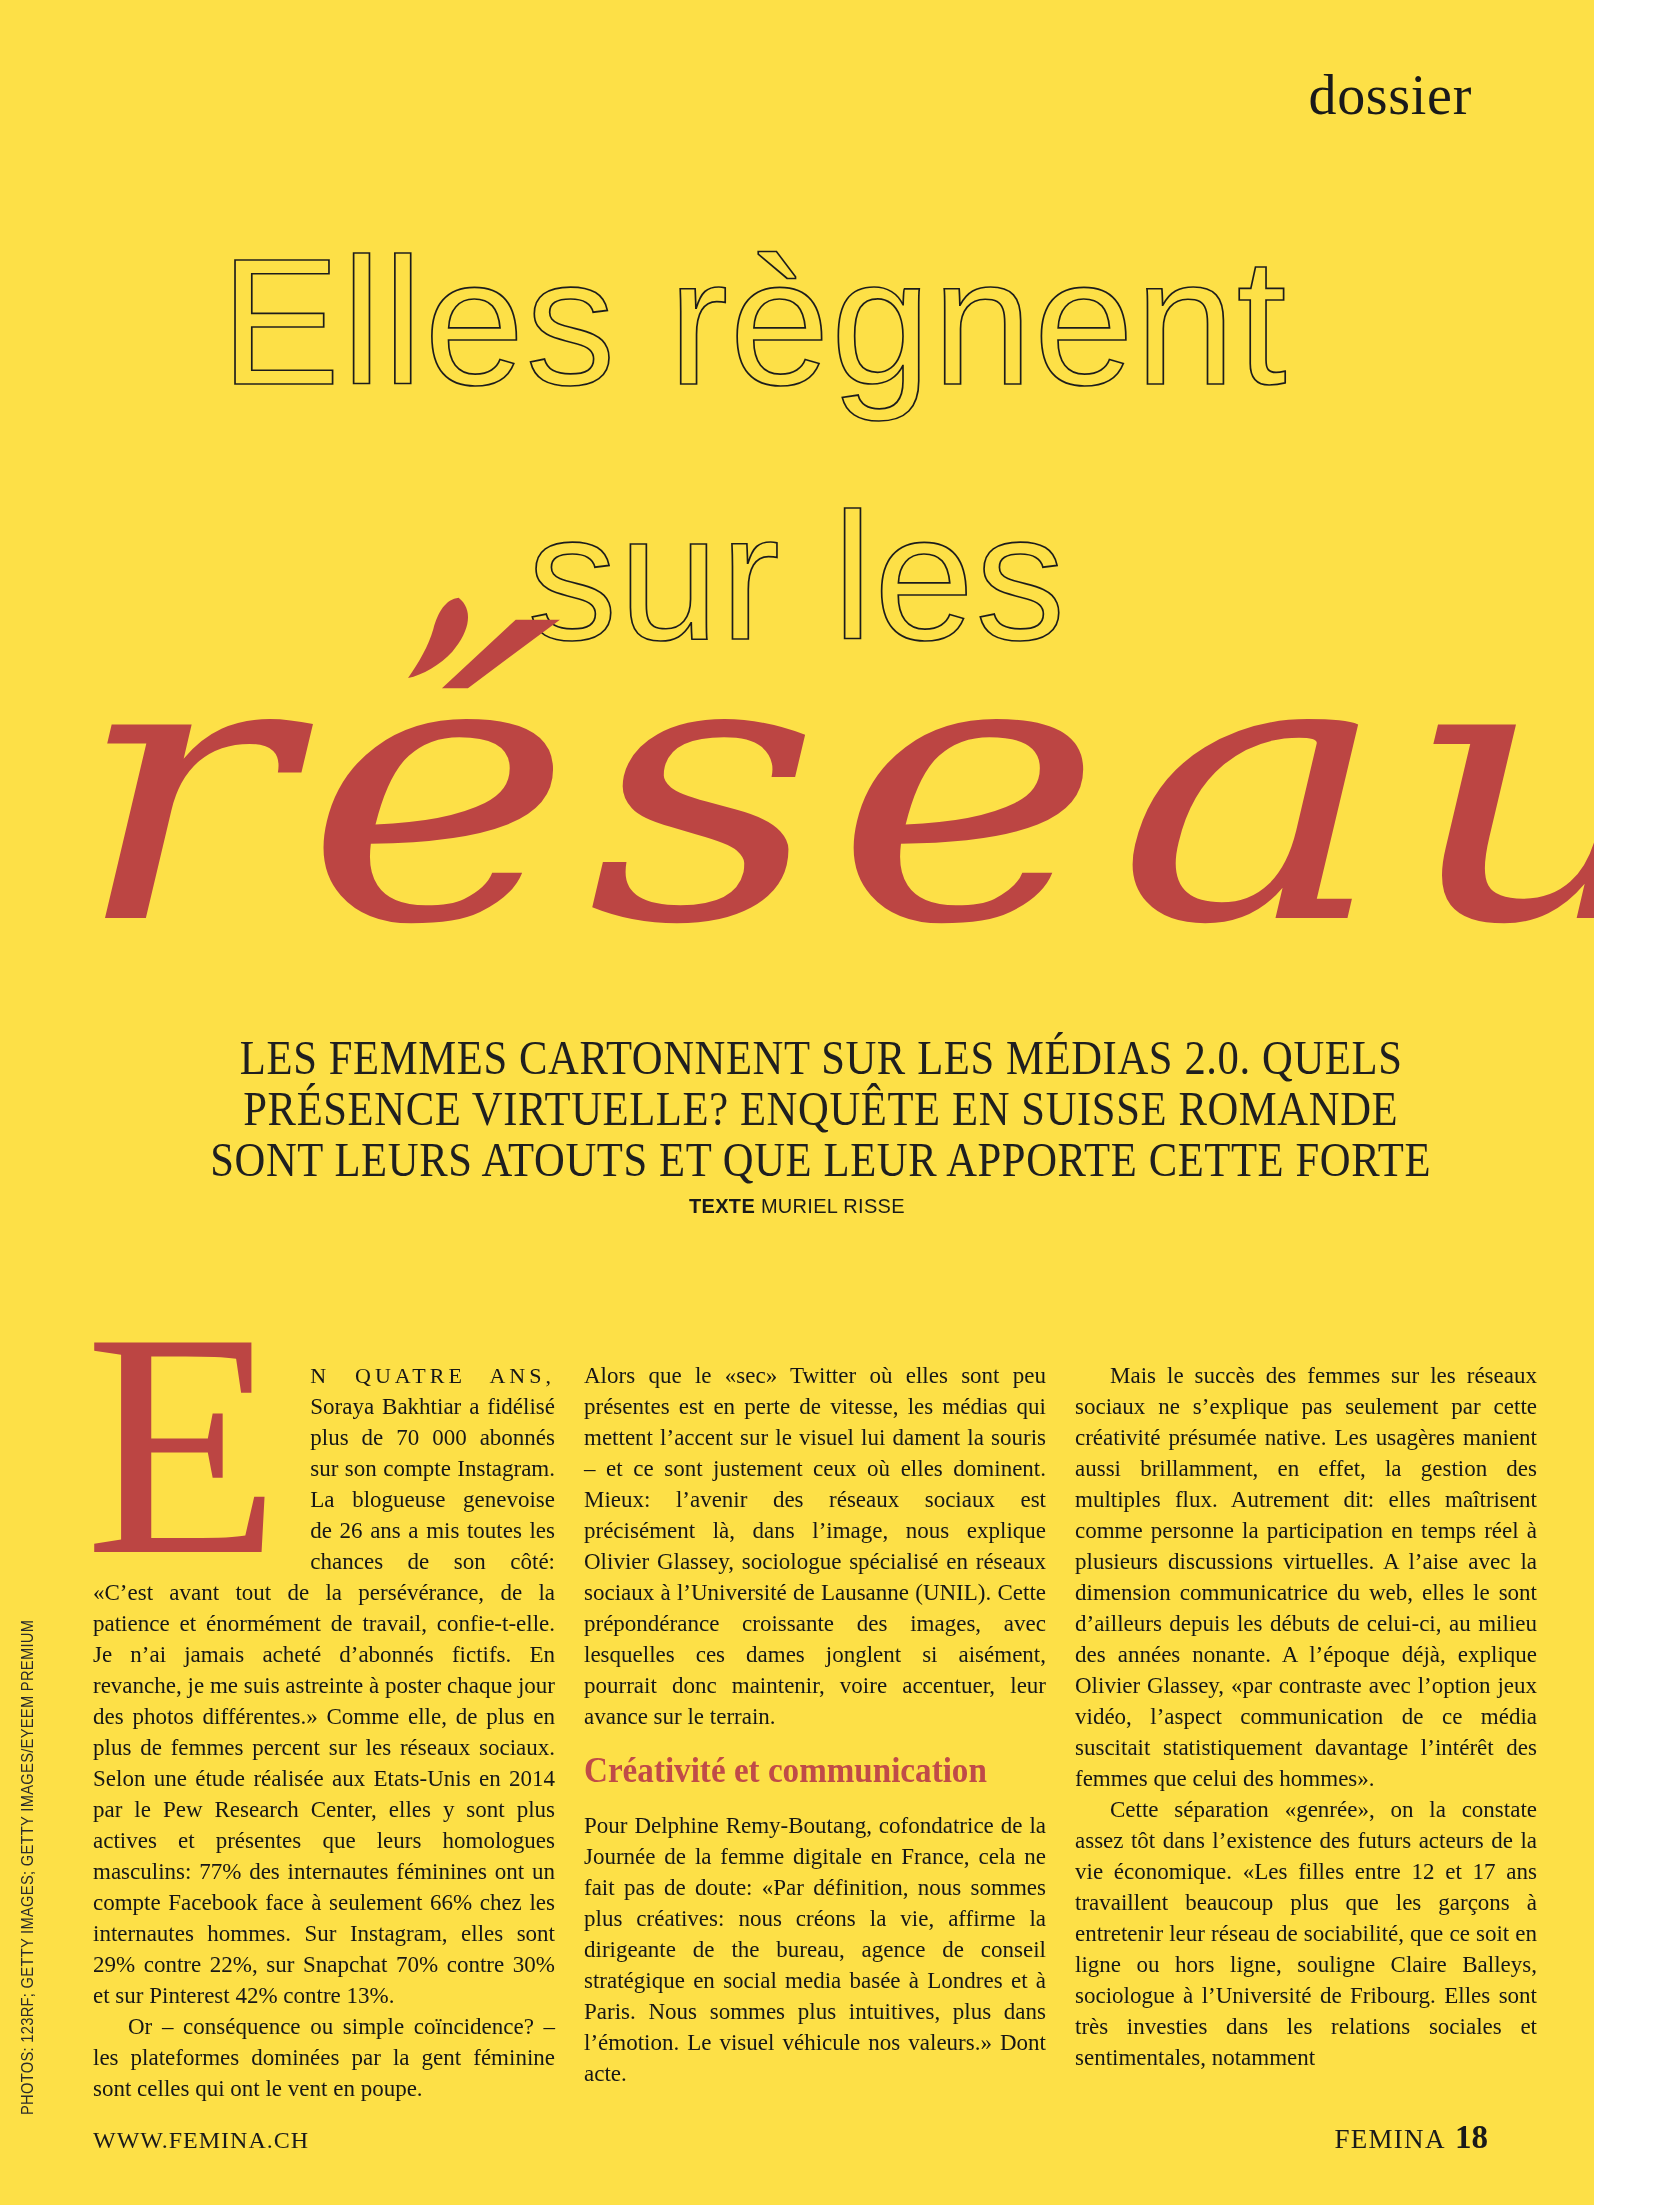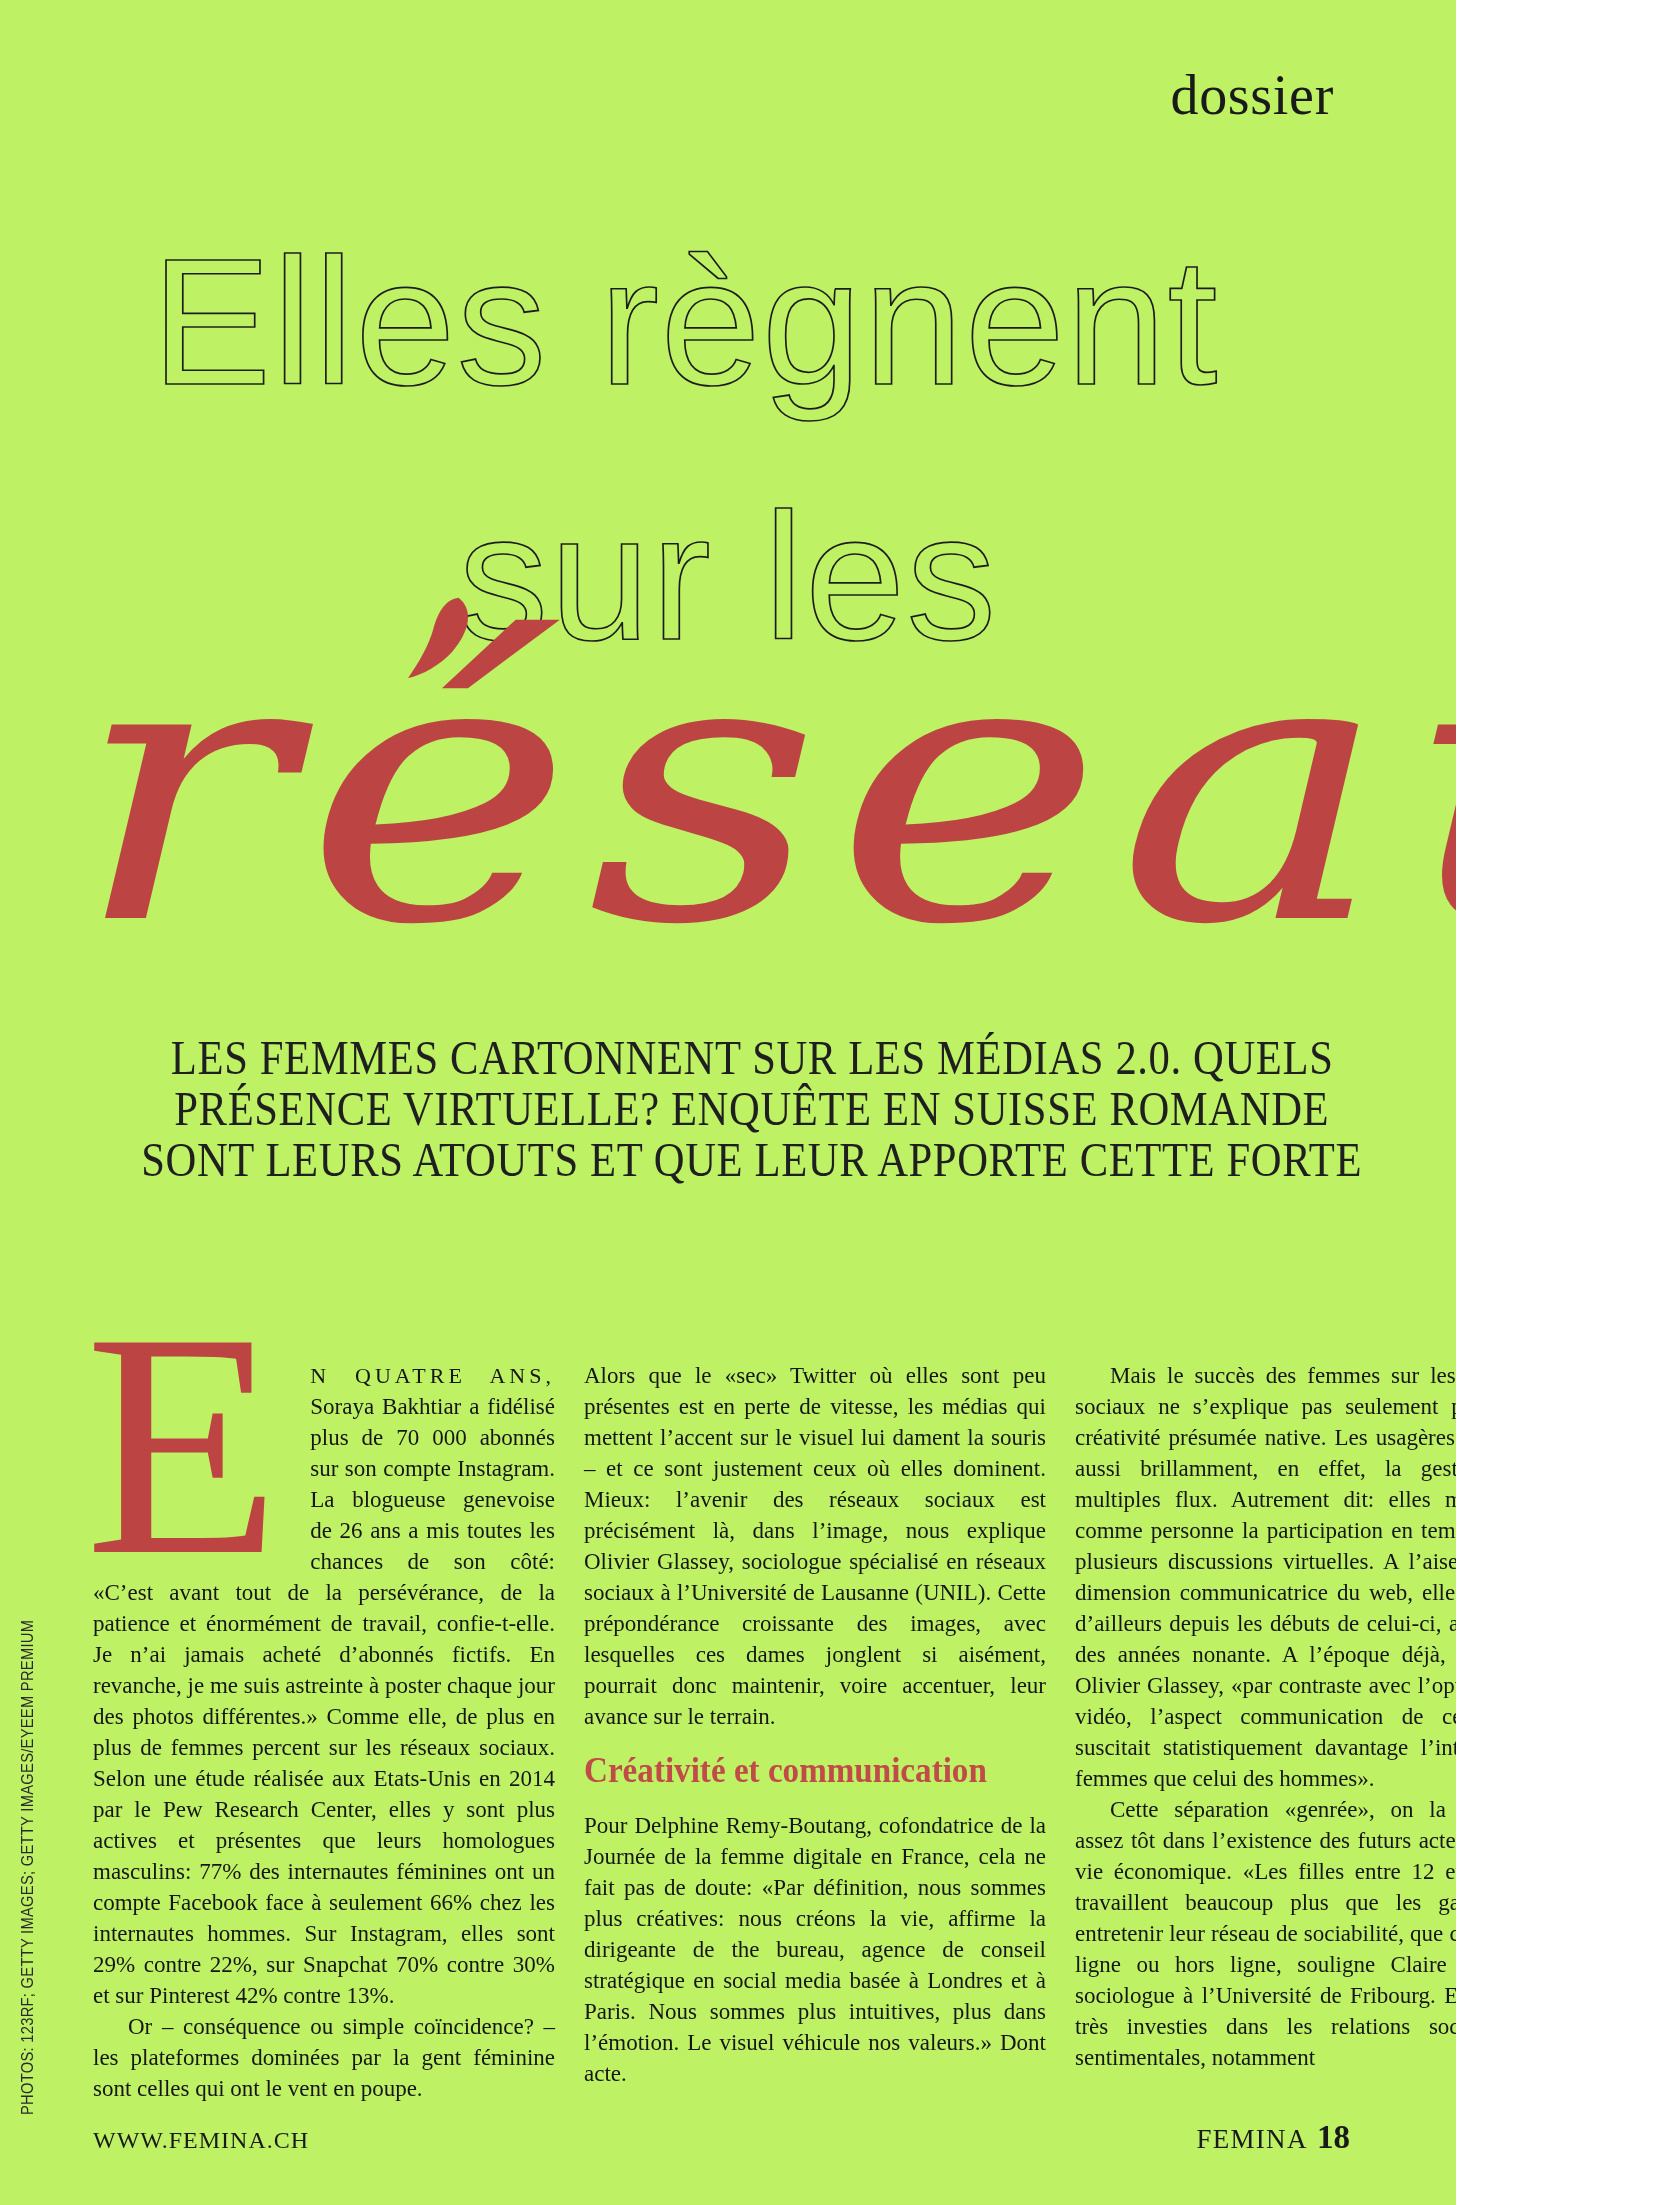--- a/index.html
+++ b/index.html
@@ -1,19 +1,19 @@
 <!DOCTYPE html>
 <html style="font-size:10.7px"><head>
 <meta charset="utf-8">
 <style>
   html,body{margin:0;padding:0;background:#ffffff;}
   #page{
     position:relative;
-    width:1456px;height:2205px;
-    background:#bef264;
+    width:1594px;height:2205px;
+    background:#fde047;
     overflow:hidden;
     font-family:"Liberation Serif", serif;
     color:#161616;
   }
   
   .section-label{
     position:absolute;top:67px;right:122px;
     font-family:"Liberation Serif", serif;
     font-size:56px;line-height:1;
     color:#1a1a1a;letter-spacing:0.7px;
@@ -157,20 +157,25 @@
   </div>
 
   <div class="headline-red">réseaux</div>
 
   <div class="standfirst">
     <div class="sf-line"><span>LES FEMMES CARTONNENT SUR LES MÉDIAS 2.0. QUELS</span></div>
     <div class="sf-line"><span>PRÉSENCE VIRTUELLE? ENQUÊTE EN SUISSE ROMANDE</span></div>
     <div class="sf-line"><span>SONT LEURS ATOUTS ET QUE LEUR APPORTE CETTE FORTE</span></div>
   </div>
 
+  <div class="byline">
+    <span class="byline-label">TEXTE</span>
+    <span> </span>
+    <span class="byline-author">MURIEL RISSE</span>
+  </div>
 
   <div class="columns">
 
     <div class="col">
       <p>
         <span class="dropcap-box">
             <span>E</span>
           </span>
         <span class="intro-caps">N QUATRE ANS,</span><span> Soraya Bakhtiar a fidélisé plus de 70 000 abonnés sur son compte Instagram. La blogueuse genevoise de 26 ans a mis toutes les chances de son côté: «C’est avant tout de la persévérance, de la patience et énormément de travail, confie-t-elle. Je n’ai jamais acheté d’abonnés fictifs. En revanche, je me suis astreinte à poster chaque jour des photos différentes.» Comme elle, de plus en plus de femmes percent sur les réseaux sociaux. Selon une étude réalisée aux Etats-Unis en 2014 par le Pew Research Center, elles y sont plus actives et présentes que leurs homologues masculins: 77% des internautes féminines ont un compte Facebook face à seulement 66% chez les internautes hommes. Sur Instagram, elles sont 29% contre 22%, sur Snapchat 70% contre 30% et sur Pinterest 42% contre 13%.</span>
       </p>

